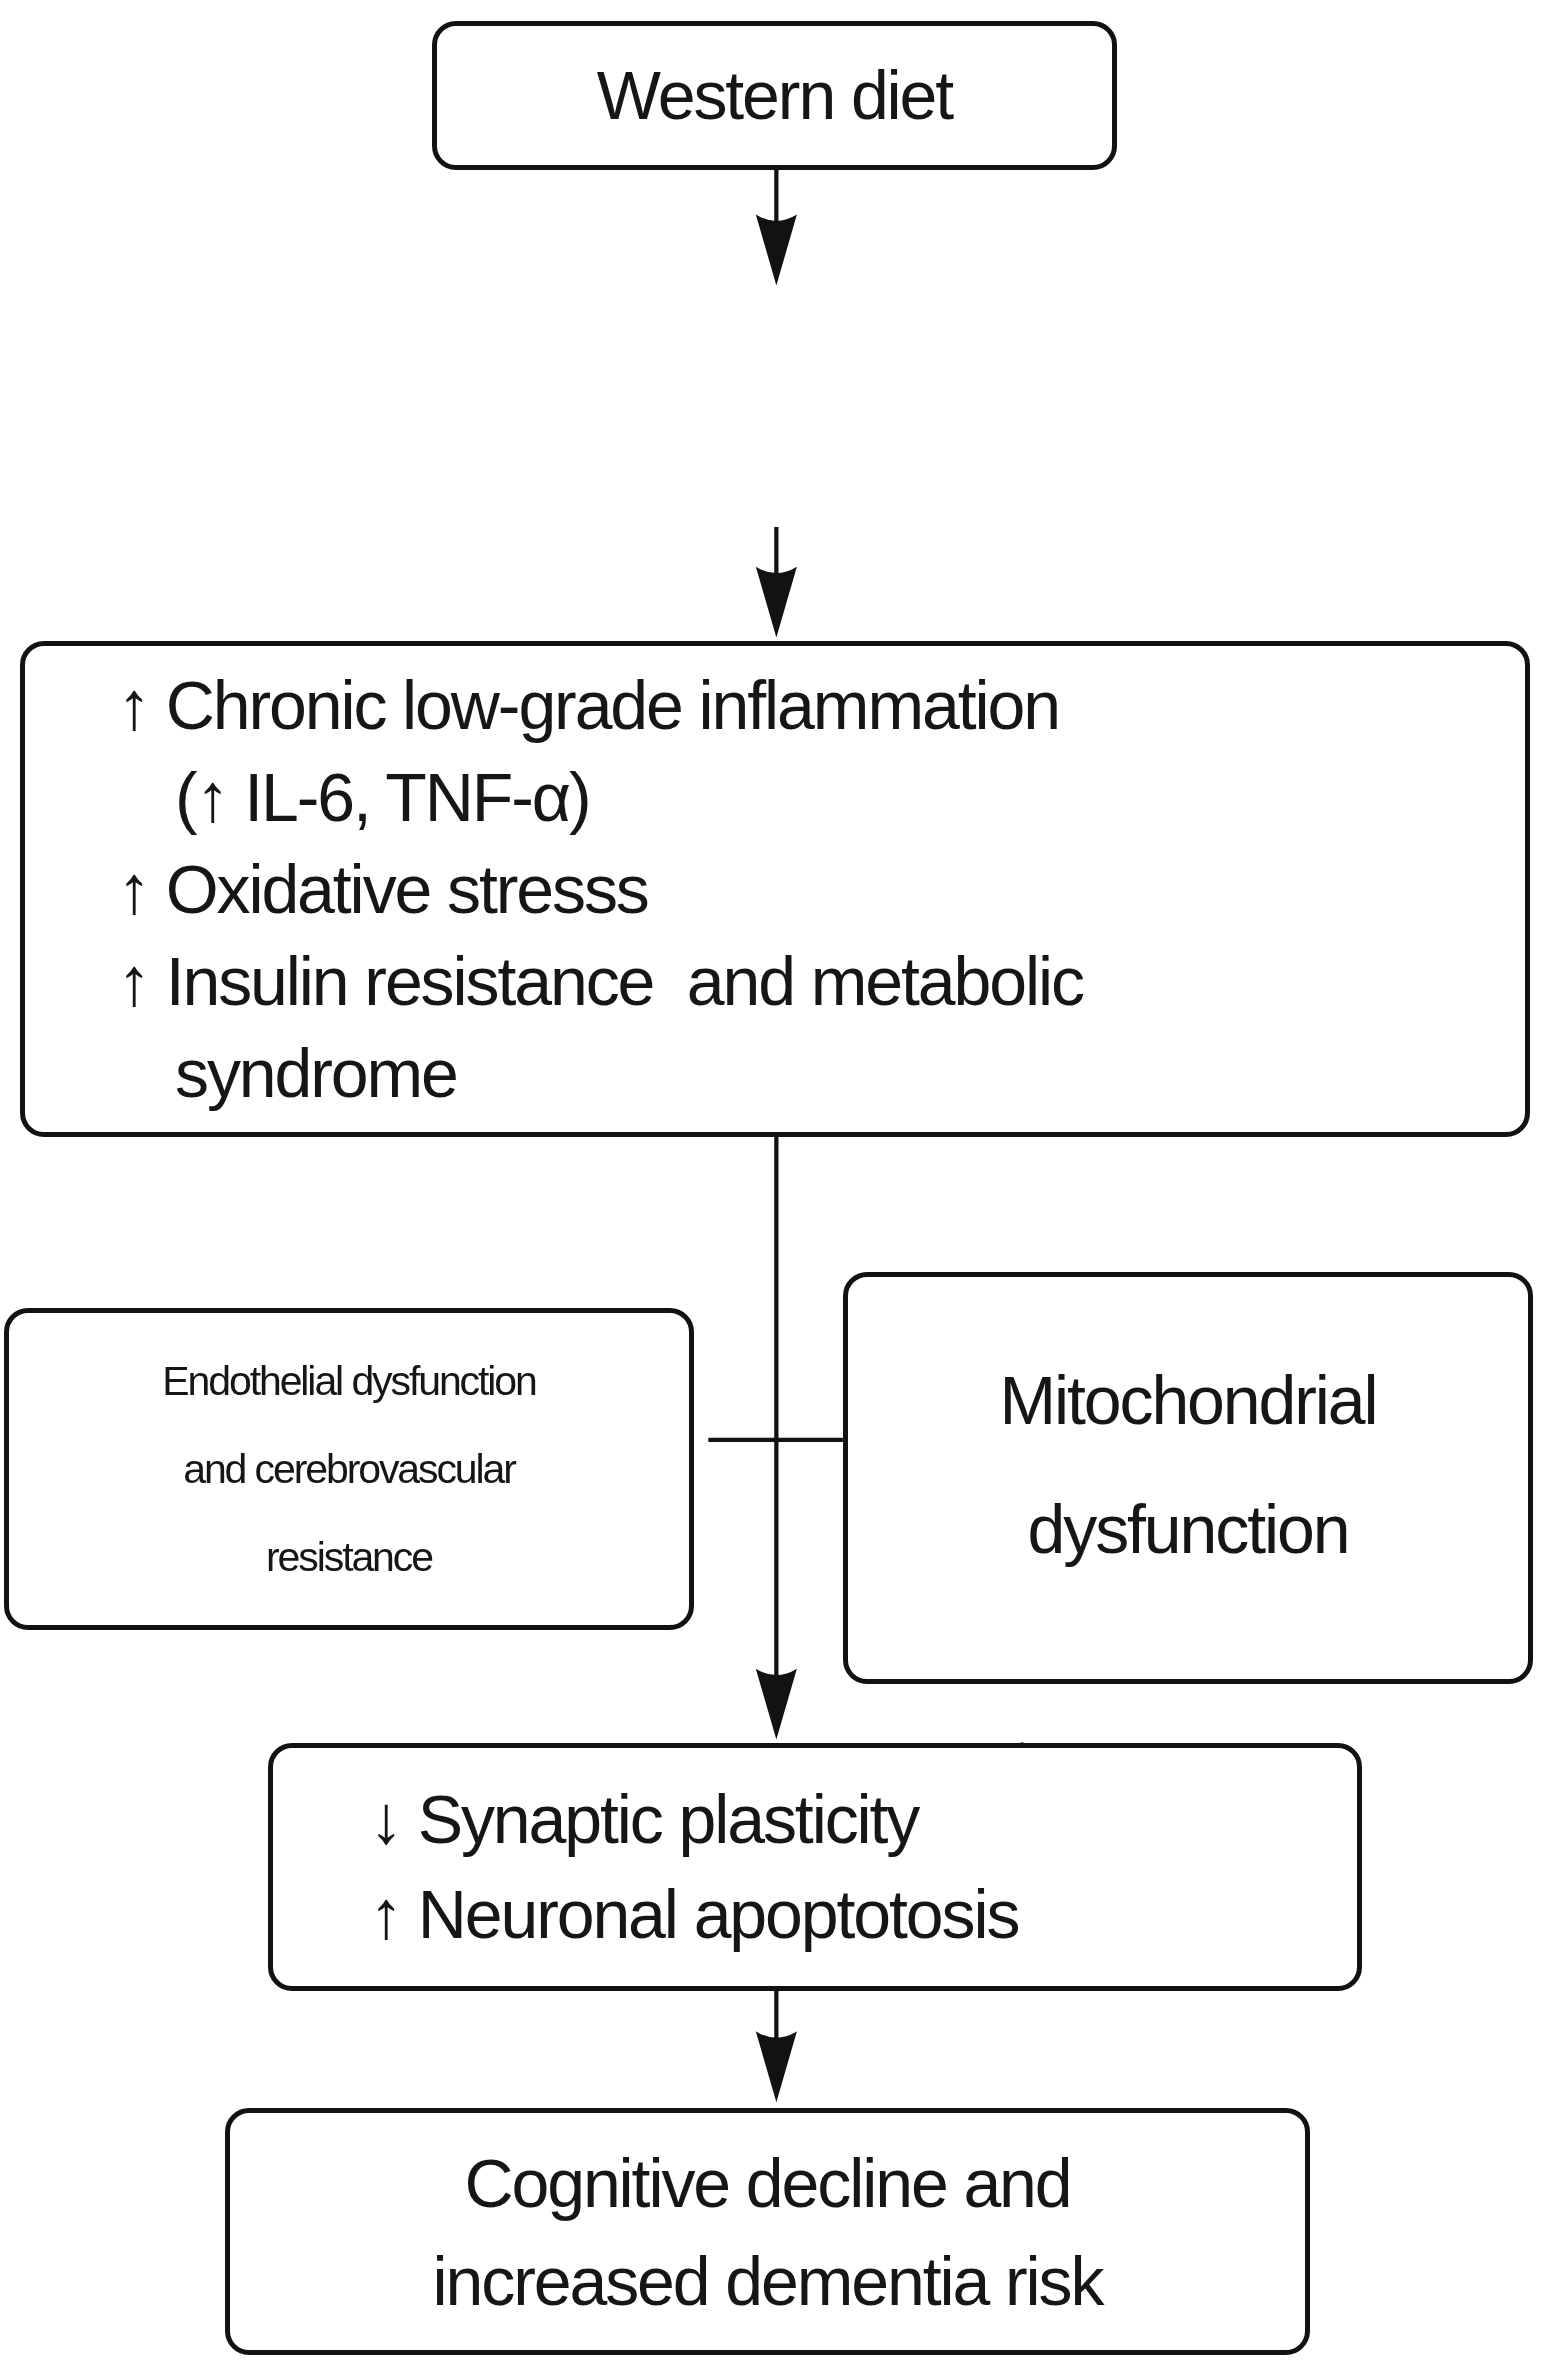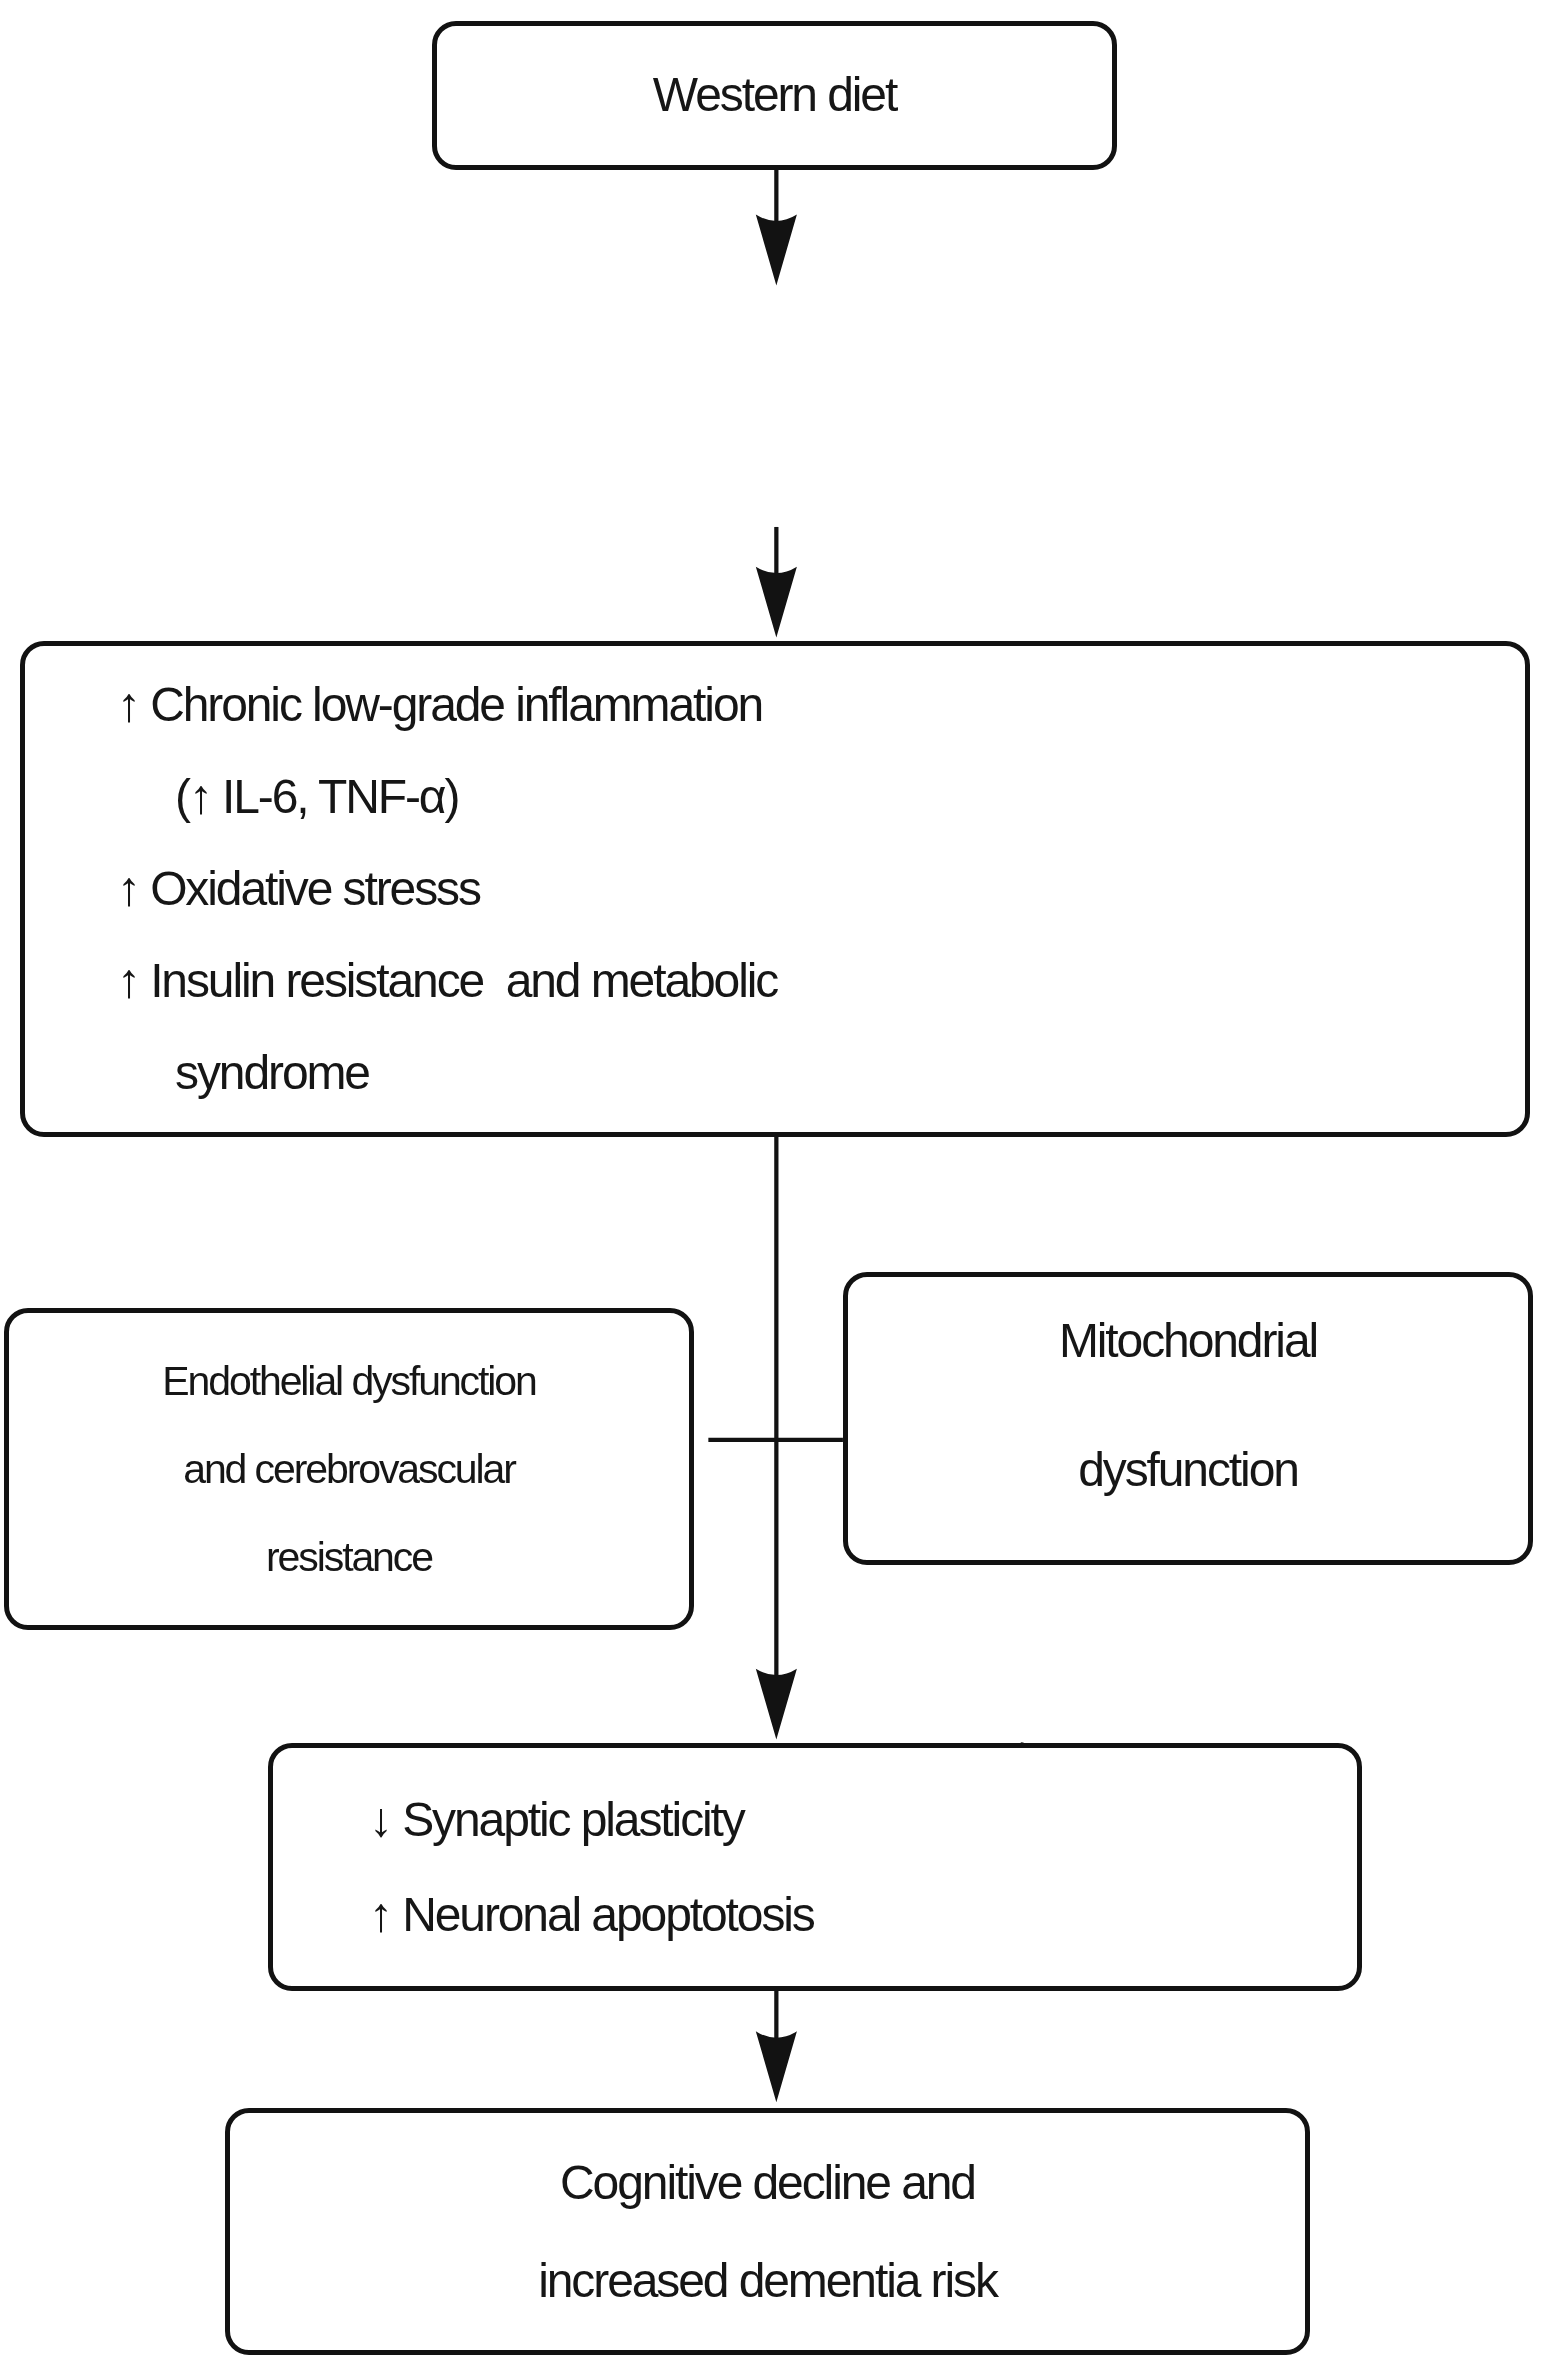--- a/index.html
+++ b/index.html
@@ -30,21 +30,21 @@
   }
   .node {
     position: absolute;
     background: var(--background);
     border: 5.7px solid var(--line);
     border-radius: 24px;
     display: flex;
     flex-direction: column;
     justify-content: center;
     align-items: center;
-    font-size: 48px;
+    font-size: 68px;
     line-height: 92px;
     letter-spacing: -2.1px;
     text-align: center;
   }
   .node .line {
     white-space: pre-wrap;
   }
   
   .node.western { left: 432px; top: 20.5px; width: 685px; height: 149px; }
   
@@ -58,21 +58,21 @@
     padding-right: 28px;
   }
   .node.mech .line.indent { margin-left: 58px; }
   
   .node.endo {
     left: 4px; top: 1275px; width: 690px; height: 322px;
     font-size: 41px; line-height: 88px; margin-top: 33px;
   }
   
   .node.mito {
-    left: 843px; top: 1272px; width: 690px; height: 293px;
+    left: 843px; top: 1272px; width: 690px; height: 412px;
     padding-bottom: 27px;
     gap: 37px;
   }
   
   .node.syn {
     left: 268px; top: 1743px; width: 1094px; height: 248px;
     align-items: flex-start;
     text-align: left;
     padding-left: 96px;
     line-height: 95px;

